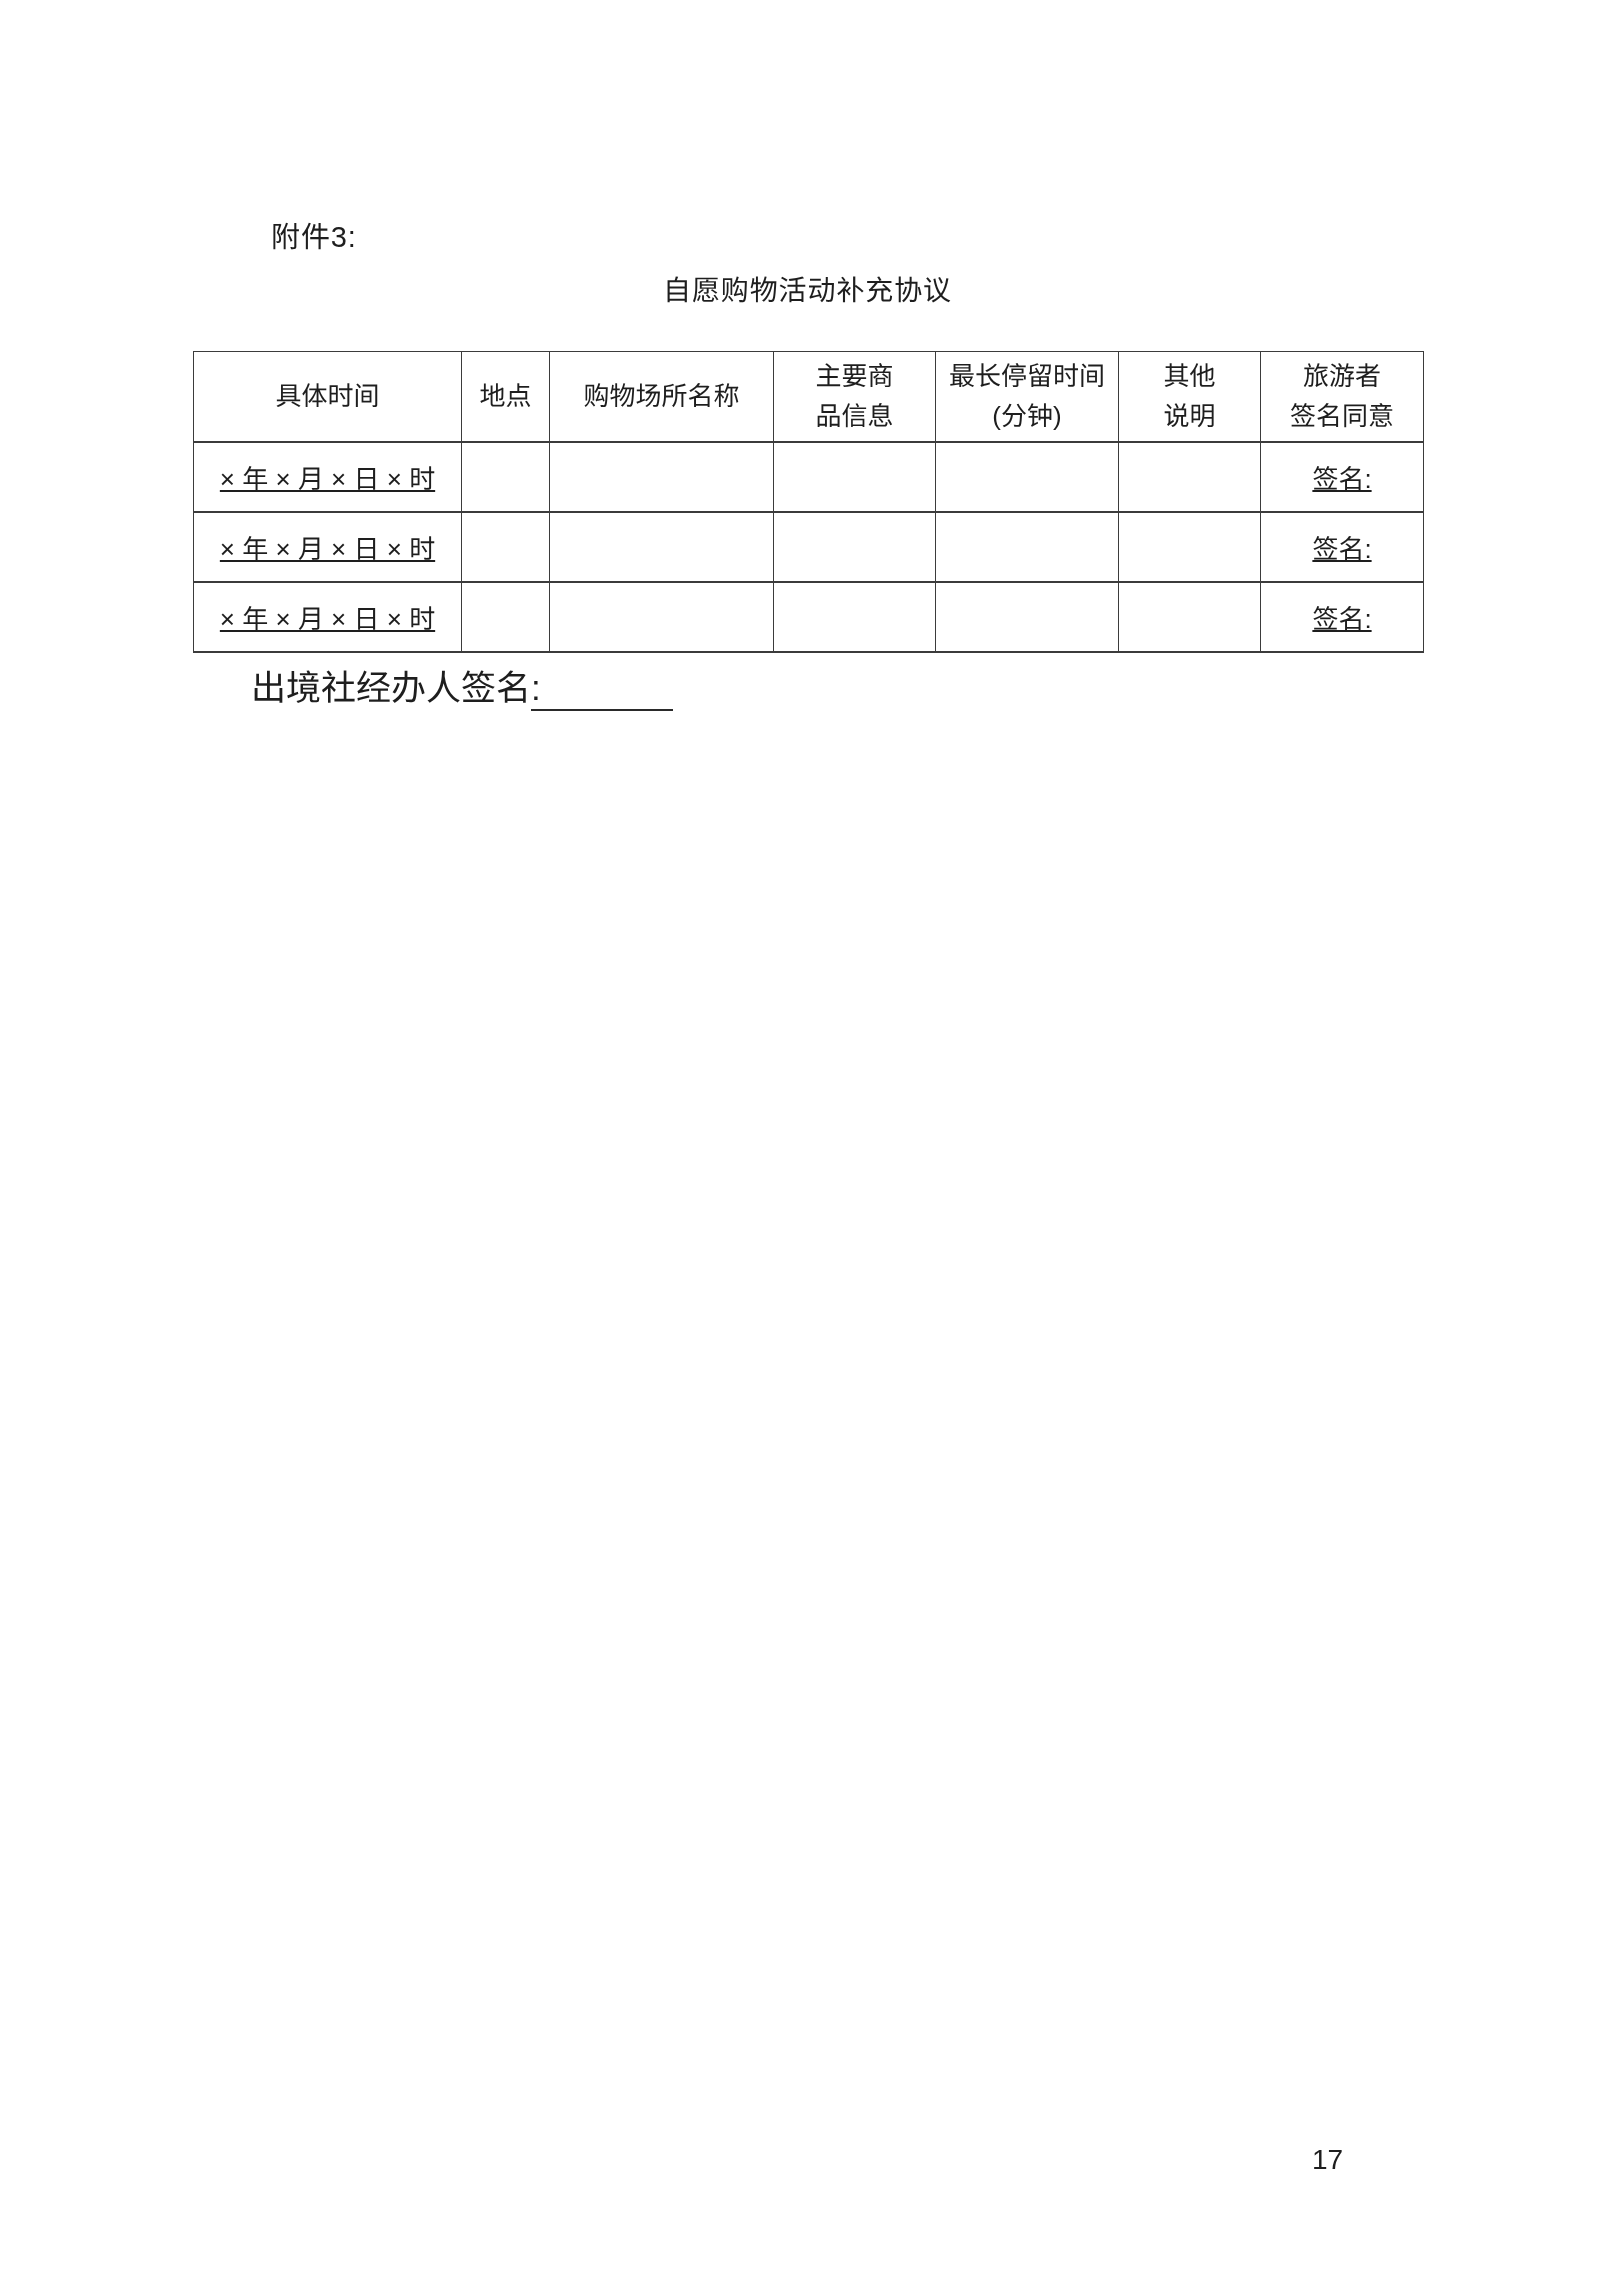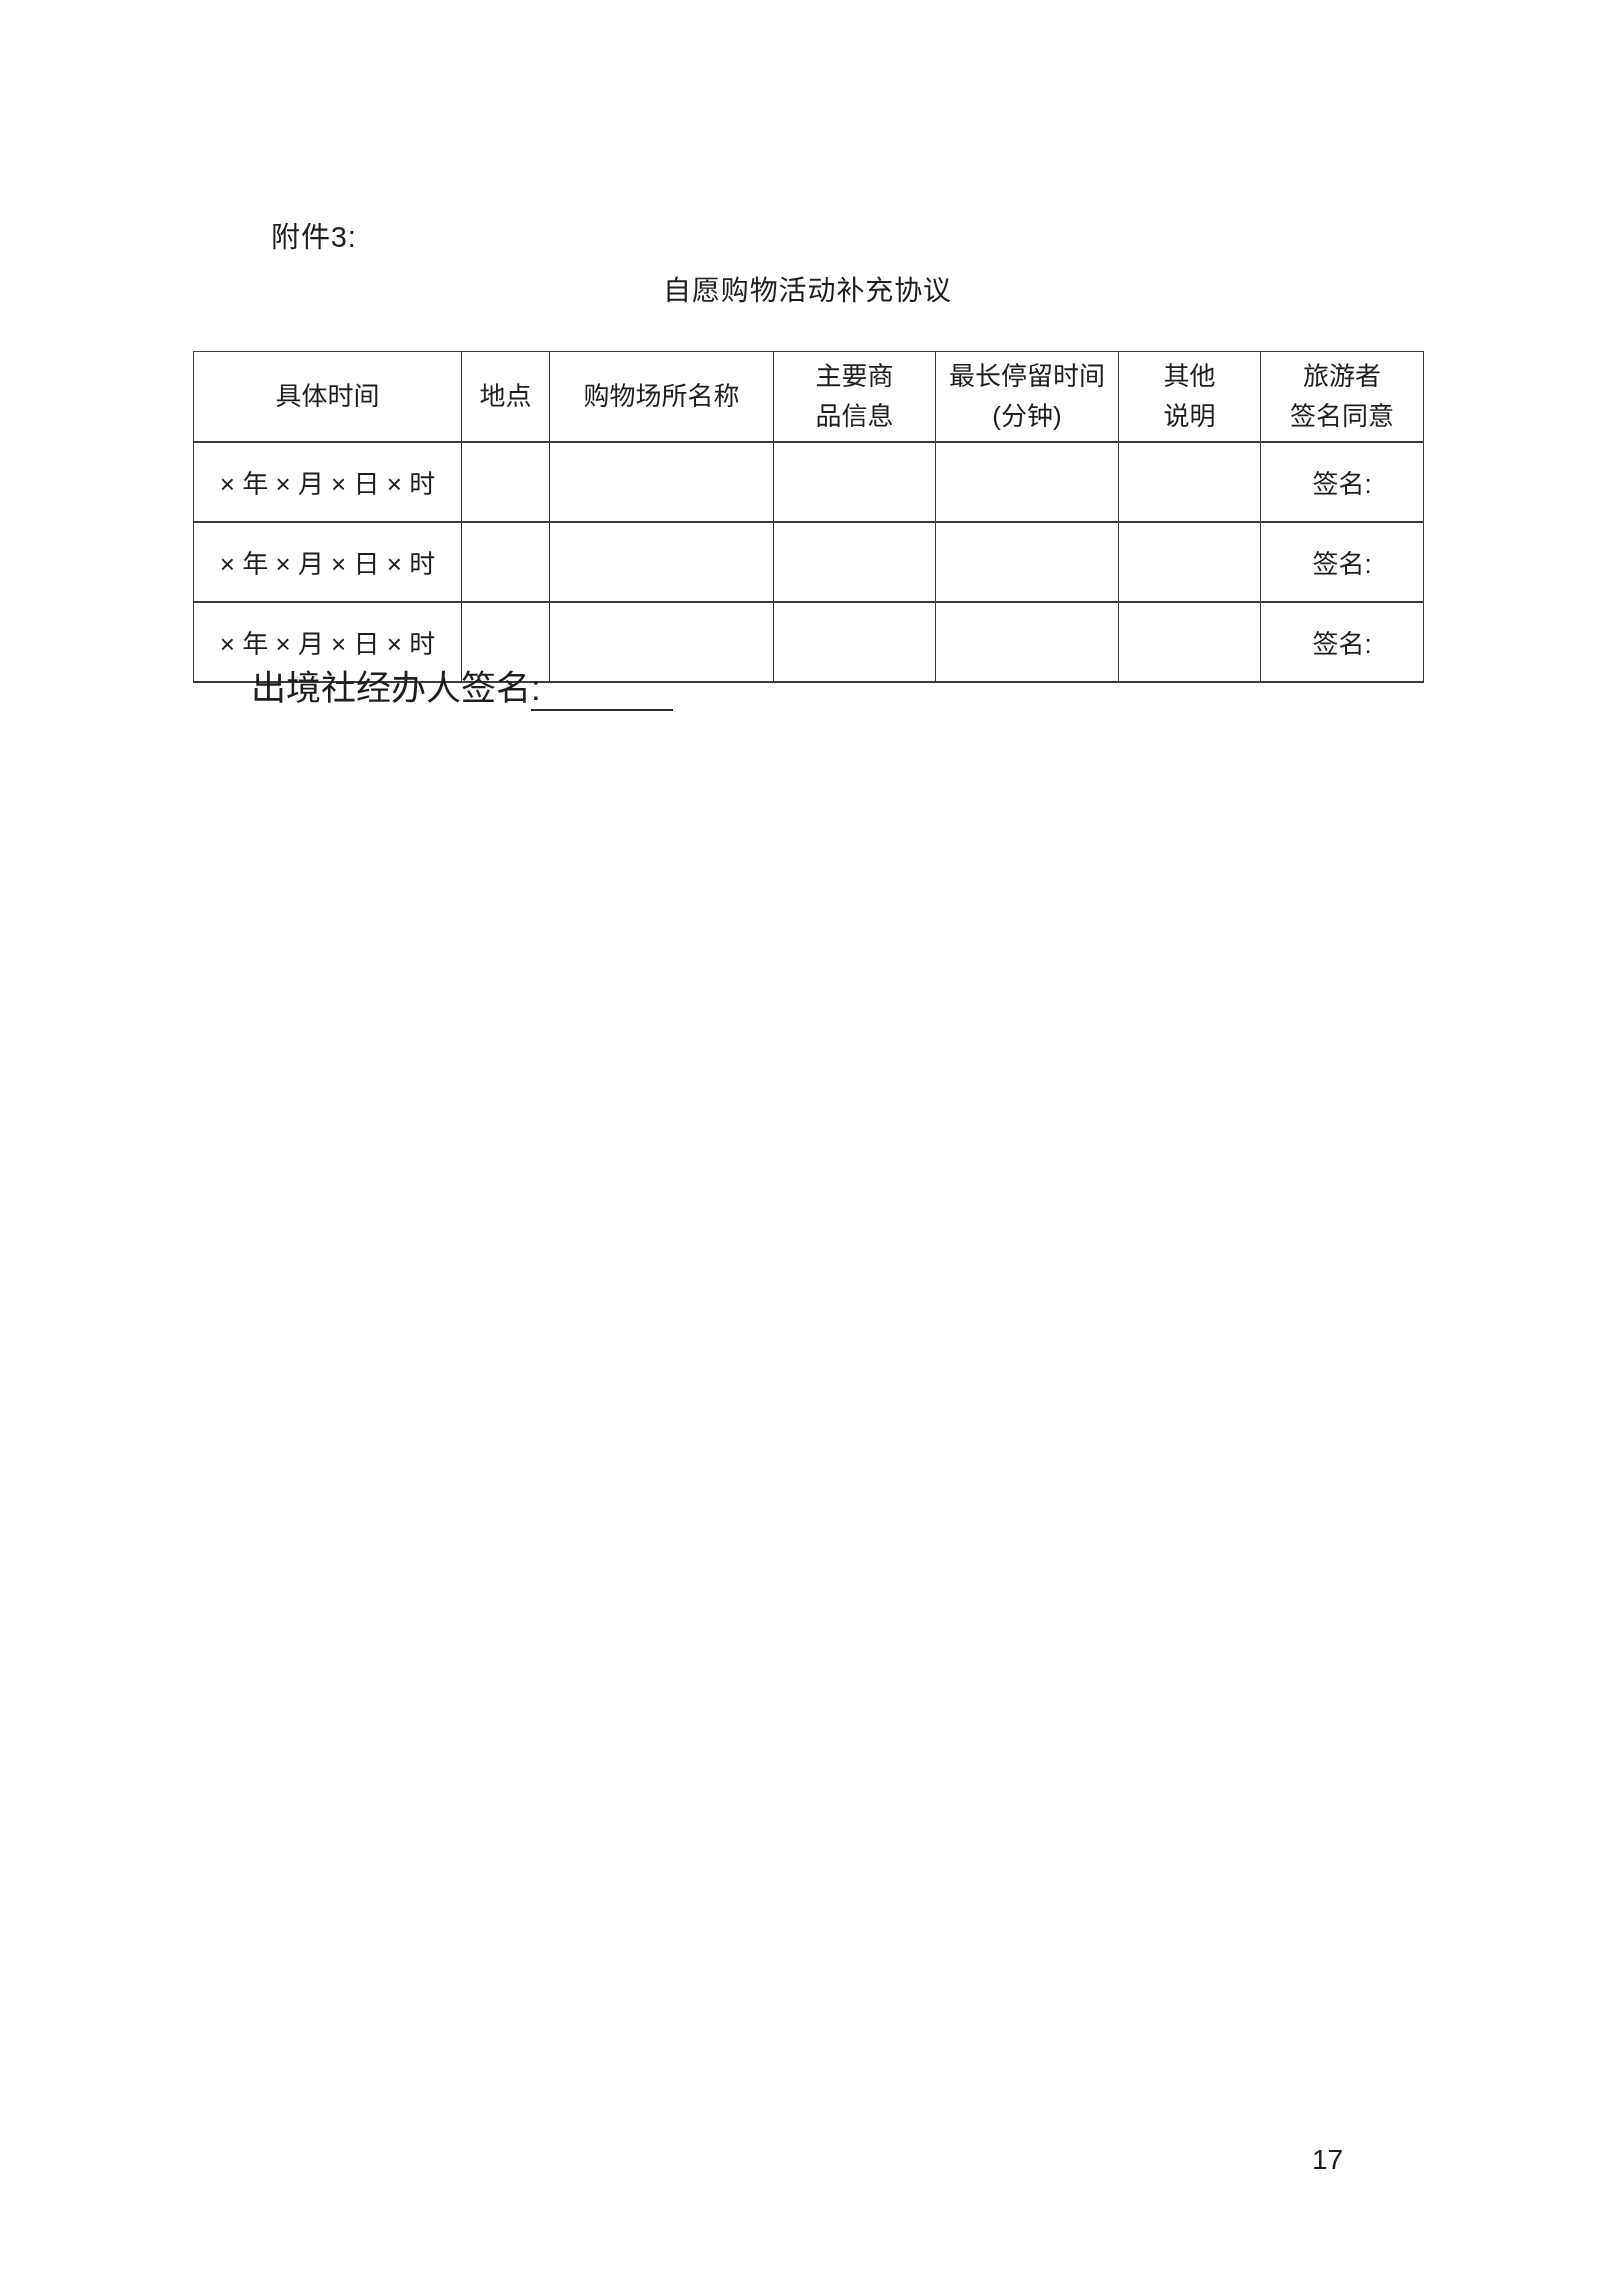--- a/index.html
+++ b/index.html
@@ -55,21 +55,21 @@
   .doc-table thead td {
     border-bottom-width: 2.7px;
     text-align: center;
     line-height: 1.55;
     white-space: pre-line;
   }
   .doc-table tbody td {
     border-top-width: 2.7px;
   }
   .doc-table thead tr { height: 90px; }
-  .doc-table tbody tr { height: 80px; }
+  .doc-table tbody tr { height: 70px; text-decoration: underline; }
   .cell-time {
     text-align: center;
     white-space: nowrap;
   }
   .cell-sign {
     text-align: center;
     padding-left: 12.7px;
   }
   .footer-signature {
     position: absolute;

